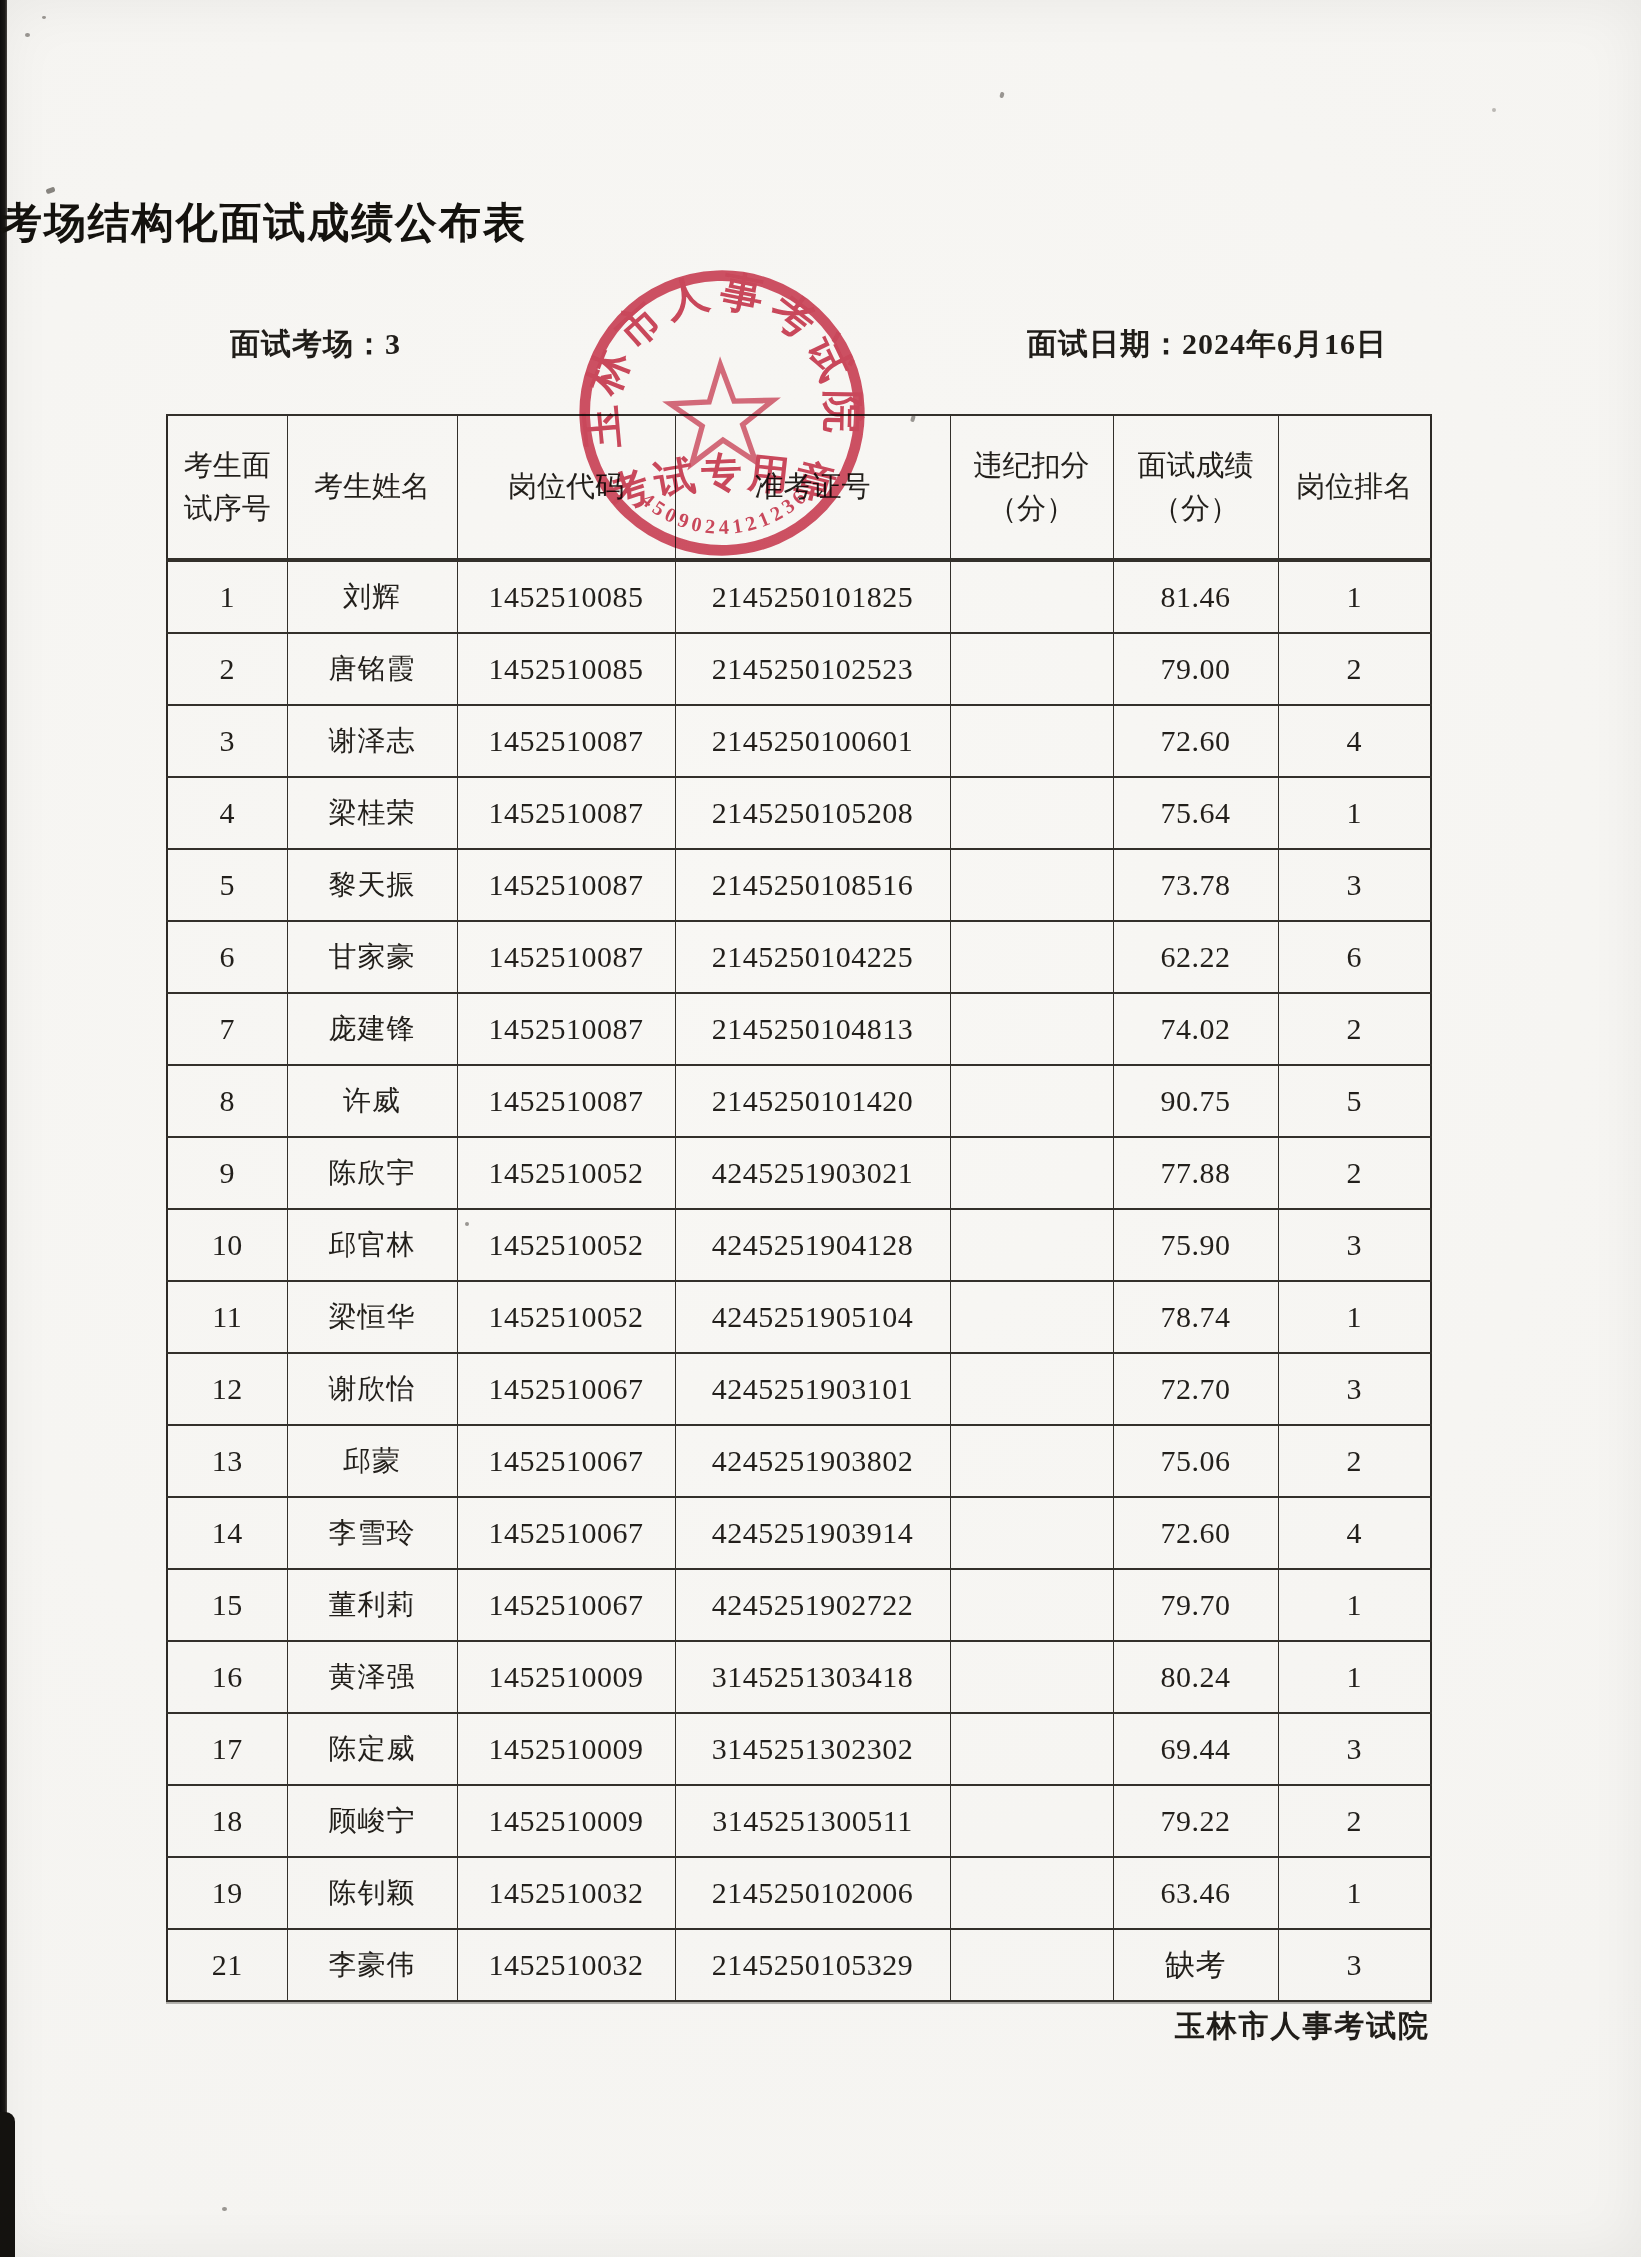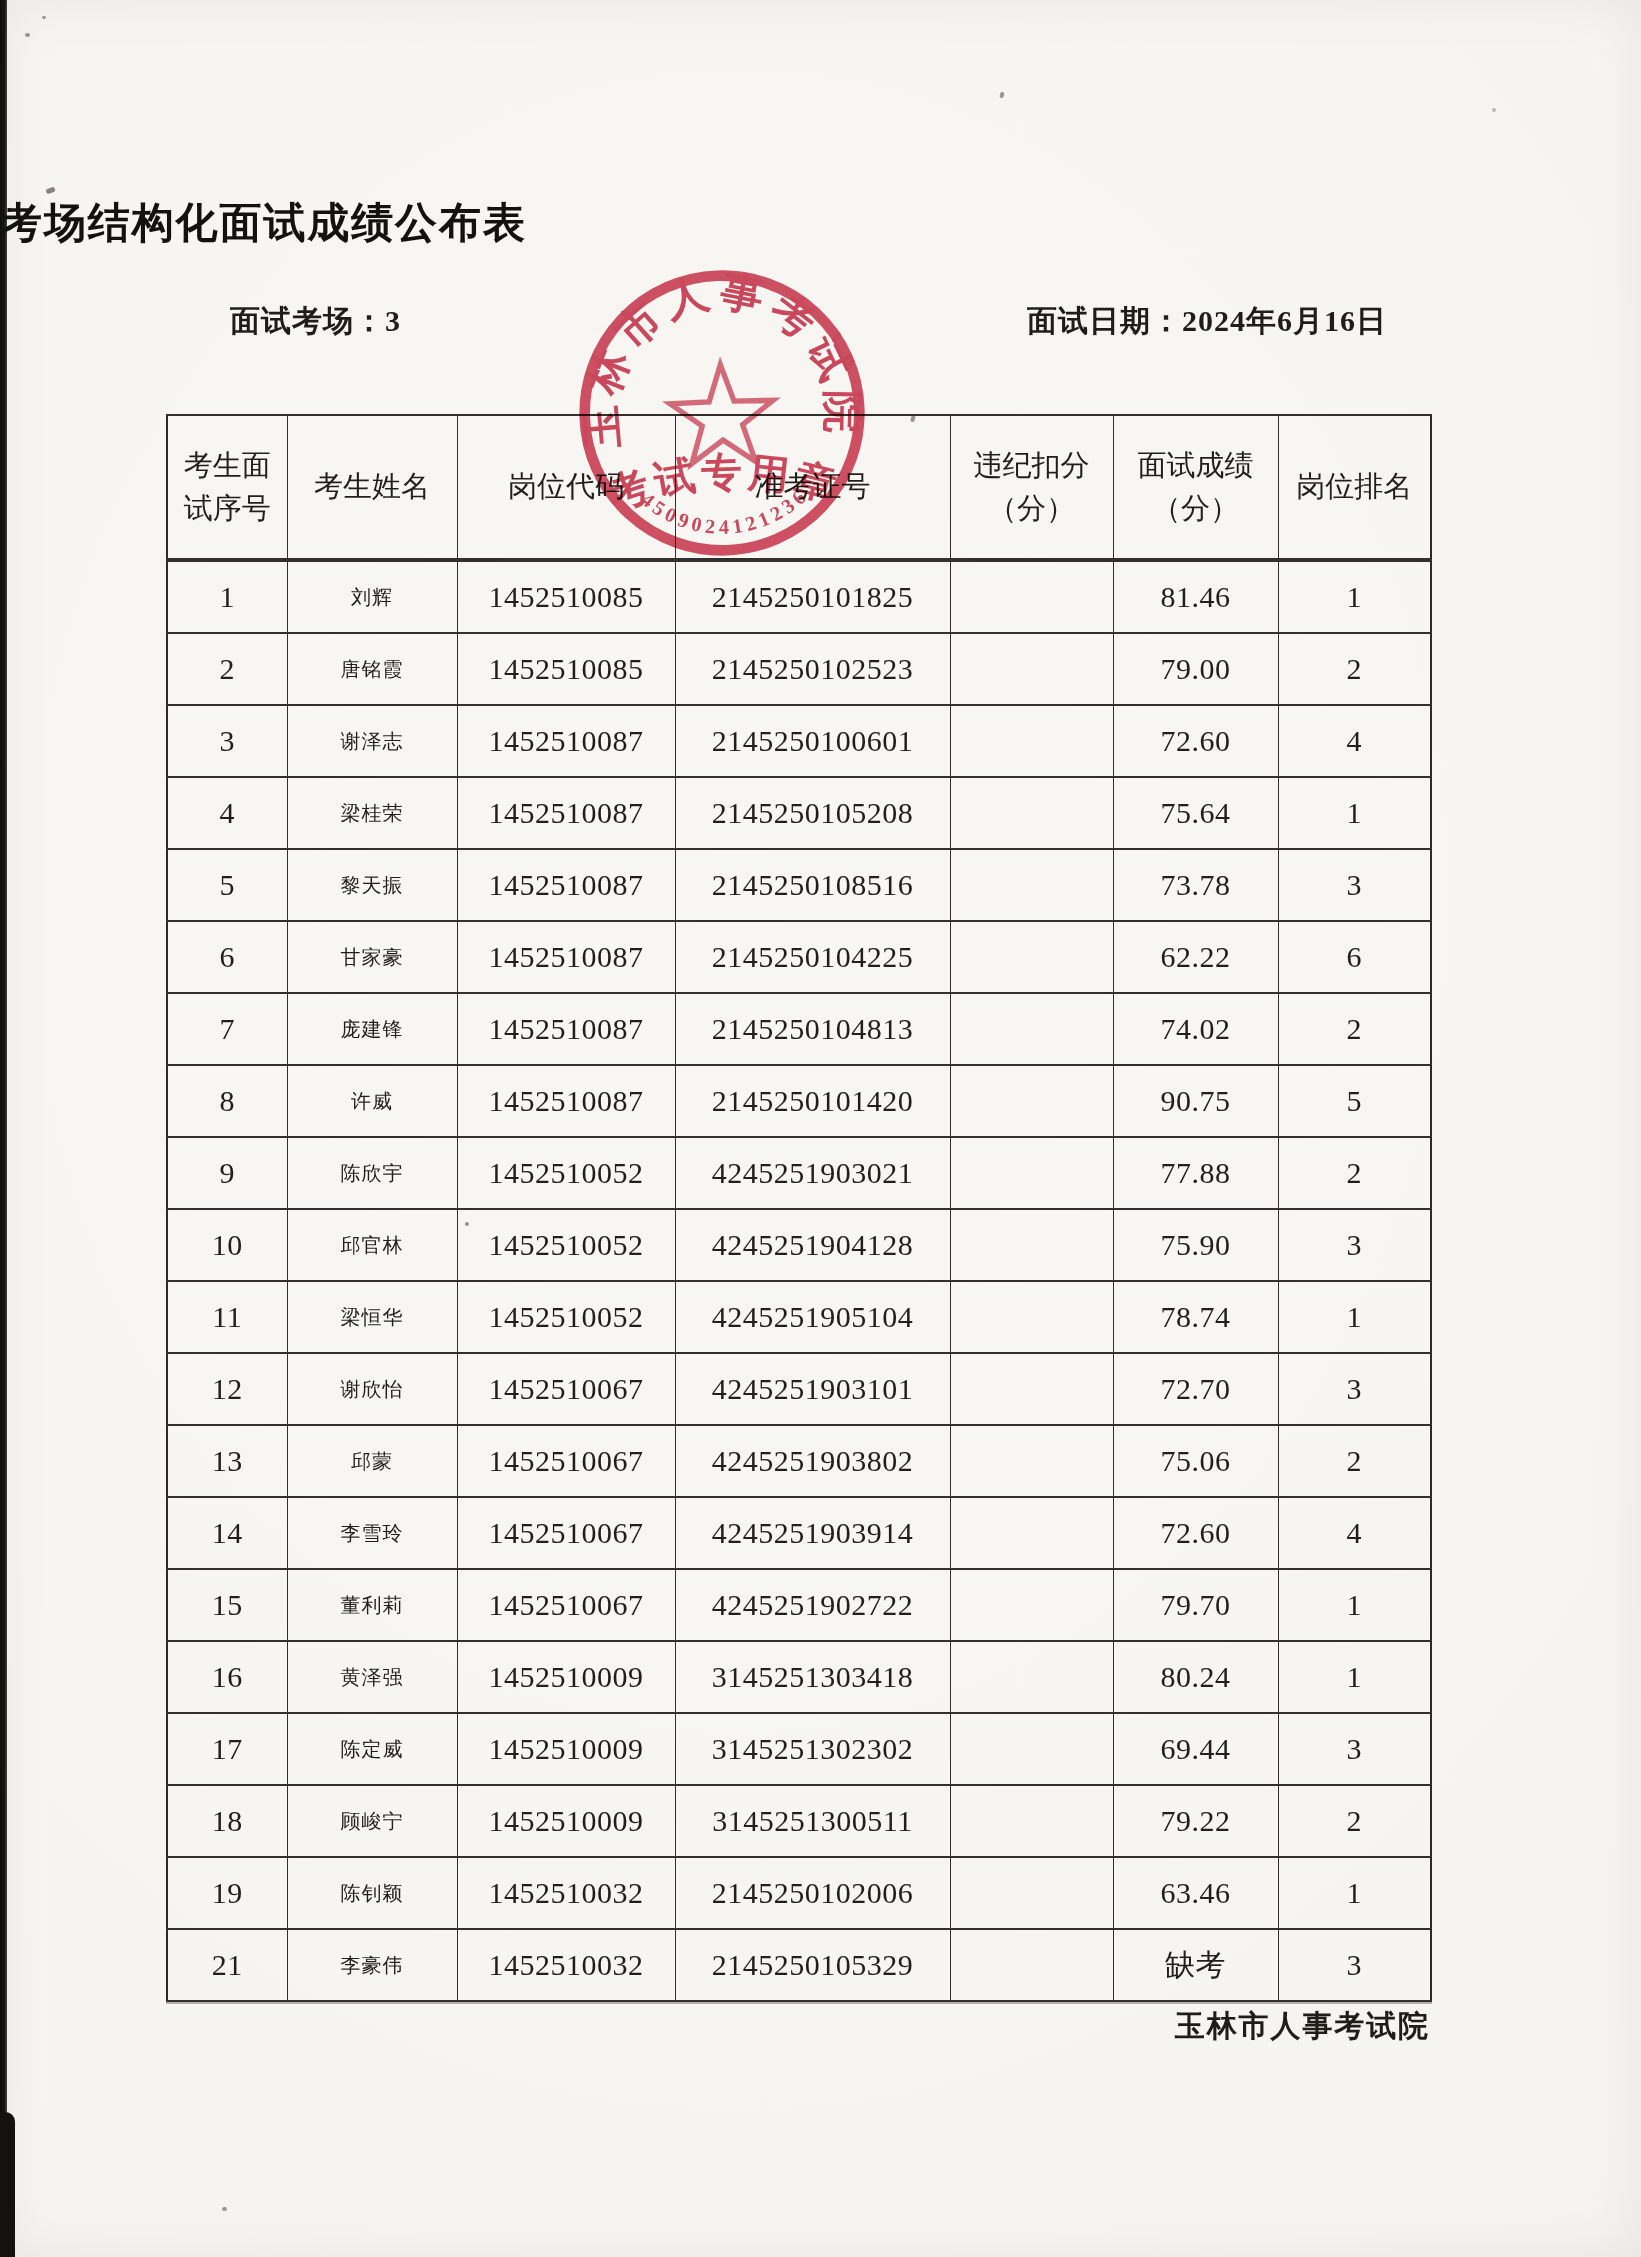--- a/index.html
+++ b/index.html
@@ -24,39 +24,39 @@
   .s5{left:911px;top:415px;width:3.9px;height:6.8px;border-radius:1.9px;transform:rotate(18deg);}
   .s6{left:222px;top:2207px;width:4.8px;height:3.9px;}
   .s7{left:465px;top:1222px;width:3.9px;height:3.9px;}
   .s8{left:1492px;top:108px;width:3.9px;height:3.9px;opacity:.35;}
 
   .title{
     position:absolute;top:195px;left:0;width:100%;margin:0;text-align:left;
     font-family:"Liberation Sans","DejaVu Sans",sans-serif;
     font-weight:bold;font-size:42px;letter-spacing:1.9px;color:#14120e;
   }
-  .meta{position:absolute;top:301px;font-size:30px;font-weight:bold;color:#201d19;letter-spacing:1px;}
+  .meta{position:absolute;top:324px;font-size:30px;font-weight:bold;color:#201d19;letter-spacing:1px;}
   .meta-room{left:230px;}
   .meta-date{left:1027px;}
 
   table.score{
     position:absolute;left:166px;top:372px;width:1264px;
     border-collapse:collapse;table-layout:fixed;
     border:2.9px solid #2d2a26;
   }
   table.score th,table.score td{
     border:1.9px solid #33302b;border-top-width:2.9px;border-bottom-width:2.9px;
     text-align:center;vertical-align:middle;padding:0;overflow:hidden;
     font-weight:normal;color:#221f1b;
   }
   table.score thead th{
     height:142px;font-size:29px;line-height:1.5;border-bottom-width:4.8px;
   }
   table.score tbody td{height:70px;font-size:30px;letter-spacing:0.5px;}
-  table.score tbody td[data-name="cell-candidate-name"]{font-size:20px;letter-spacing:1px;}
+  table.score tbody td[data-name="cell-candidate-name"]{font-size:28px;letter-spacing:1px;}
   table.score{box-shadow:0 1.9px 0 rgba(40,36,30,.35);margin-top:42px;}
 
   .footer{
     position:absolute;left:166px;top:2006px;width:1264px;text-align:right;
     font-size:30px;font-weight:bold;letter-spacing:1.9px;color:#201d19;
   }
 
   .stamp{
     position:absolute;left:575px;top:266px;width:294px;height:294px;
     mix-blend-mode:multiply;opacity:.92;pointer-events:none;

